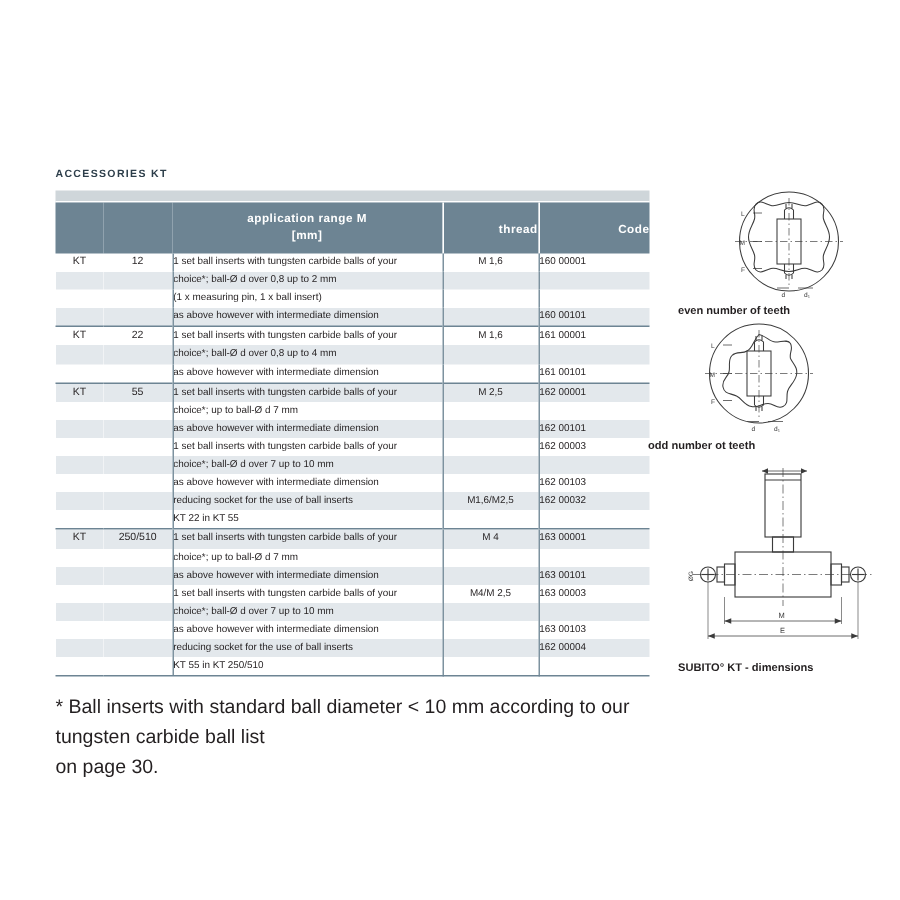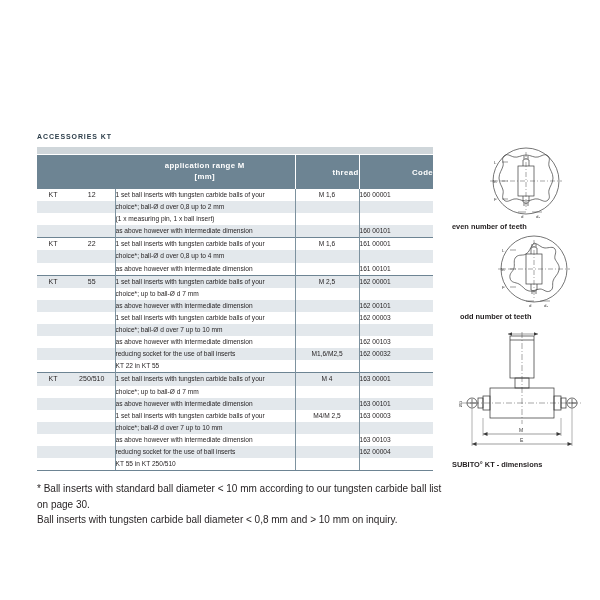--- a/index.html
+++ b/index.html
@@ -15,21 +15,20 @@
     overflow: hidden;
     position: relative;
   }
 
   
   #page {
     position: absolute;
     left: 0; top: 0;
     width: 600px; height: 541px;
     background: #ffffff;
-    margin-top: 20px;
   }
 
   
   #section-title {
     position: absolute;
     left: 37px;
     top: 113px;
     font-size: 7px;
     font-weight: bold;
     letter-spacing: 0.9px;
@@ -105,38 +104,38 @@
 
   tr.grpline td { border-top: 1px solid #6d8493; }
   tr.lastrow td { border-bottom: 1px solid #6d8493; }
 
   
   #footnote {
     position: absolute;
     left: 37px;
     top: 461px;
     width: 420px;
-    font-size: 10px;
+    font-size: 13px;
     line-height: 1.55;
     color: #231f20;
   }
 
   
   .figure {
     position: absolute;
     text-align: left;
   }
   .fig-caption {
     font-size: 7.4px;
     font-weight: bold;
     color: #231f20;
     margin-top: 2px;
   }
   #fig-even { left: 452px; top: 122px; width: 140px; }
-  #fig-odd  { left: 460px; top: 208px; width: 140px; }
+  #fig-odd  { left: 432px; top: 208px; width: 140px; }
   #fig-dim  { left: 452px; top: 310px; width: 140px; }
 
   svg { display: block; margin: 0 auto; }
 </style>
 </head>
 <body>
 
 <div id="page">
 
   <div id="section-title">ACCESSORIES KT</div>
@@ -325,21 +324,20 @@
             <td class="thr"></td>
             <td class="code"></td>
           </tr>
         </tbody>
     </table>
   </div>
 
   <div id="footnote">
     <div>* Ball inserts with standard ball diameter &lt; 10 mm according to our tungsten carbide ball list</div>
     <div>on page 30.</div>
-    <div>Ball inserts with tungsten carbide ball diameter &lt; 0,8 mm and &gt; 10 mm on inquiry.</div>
   </div>
 
   <div class="figure" id="fig-even">
     <svg width="140" height="78" viewBox="0 0 140 78">
       <g fill="none" stroke="#3b3b3b" stroke-width="0.7">
         <circle cx="74" cy="39" r="33"></circle>
         <path d="M74 13
                  c5 0 8 3 12 2 c4 -1 7 -4 10 -1 c3 3 0 6 1 10
                  c1 4 4 7 4 12 c0 5 -3 8 -4 12 c-1 4 2 7 -1 10
                  c-3 3 -6 0 -10 -1 c-4 -1 -7 2 -12 2 c-5 0 -8 -3 -12 -2

